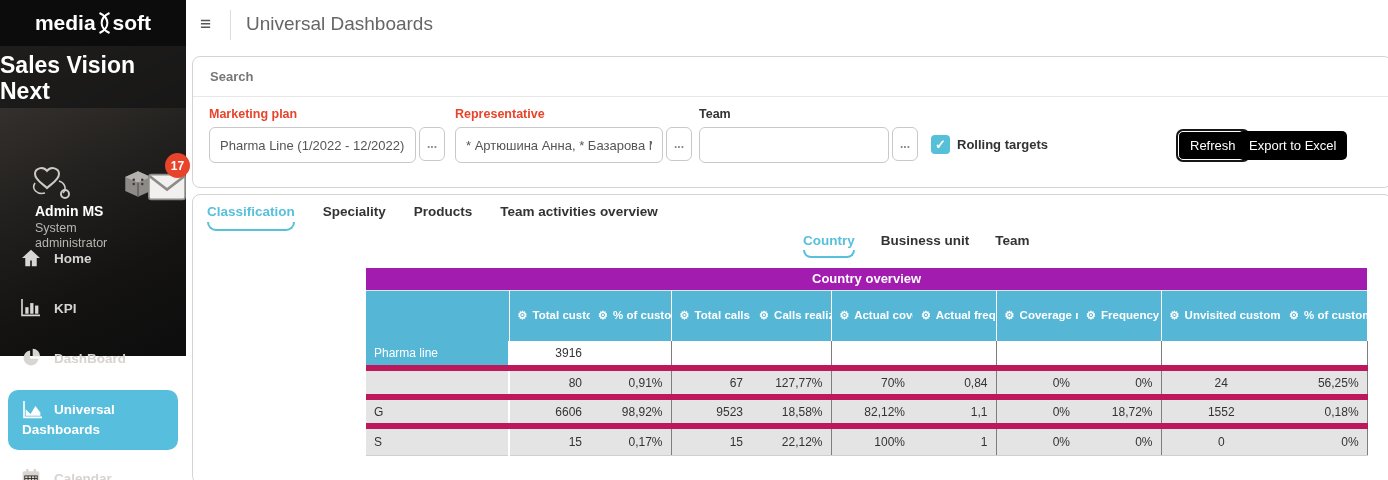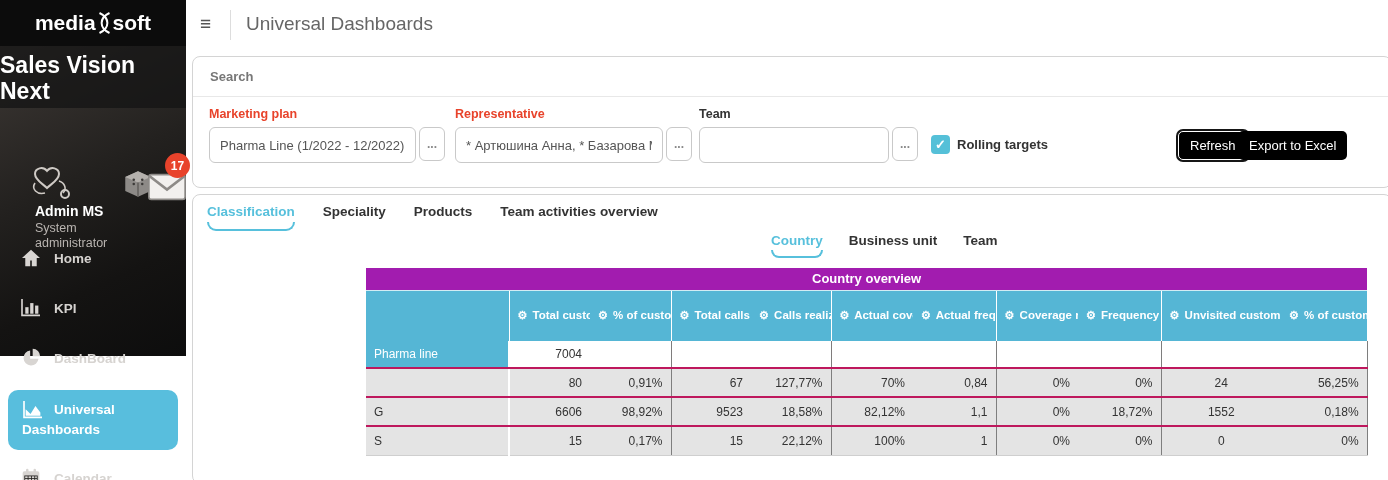--- a/index.html
+++ b/index.html
@@ -66,36 +66,36 @@
   
   #content-panel { position:absolute; left:192px; top:194px; width:1200px; height:290px;
     background:#fff; border:1px solid #d4d4d4; border-radius:8px; }
   #tabs { position:absolute; left:14px; top:9px; display:flex; }
   .tab { margin-right:28px; font-size:13.5px; font-weight:bold; color:#333; cursor:pointer; }
   .tab.active { color:#57c0dc; }
   .tab.active::after { content:""; display:block; height:7px; margin-top:3px;
     border:2px solid #57c0dc; border-top:none; border-radius:0 0 11px 11px; }
   #subtabs { position:absolute; left:578px; top:38px; display:flex; }
   .subtab { margin-right:26px; font-size:13.5px; font-weight:bold; color:#333; cursor:pointer; }
-  .subtab.active { color:#57c0dc; }
+  .subtab.active { color:#57c0dc;margin-left:32px; }
   .subtab.active::after { content:""; display:block; height:6px; margin-top:2px;
     border:2px solid #57c0dc; border-top:none; border-radius:0 0 11px 11px; }
 
   
   #overview-table { position:absolute; left:173px; top:73px; width:1001px;
     border-collapse:collapse; table-layout:fixed; font-size:12px; color:#333; }
   #overview-table td { overflow:hidden; white-space:nowrap; }
   .t-title td { background:#a21caf; color:#fff; font-weight:bold; font-size:13px; text-align:center;
     height:22px; border-bottom:1px solid #d2ecf4; }
   .t-head td { background:#55b6d5; color:#fff; font-weight:bold; font-size:11.5px; height:51px;
     padding:4px 6px 4px 8px; text-align:left; vertical-align:middle; white-space:normal; line-height:15px; }
   .t-head td.group-end { border-right:1px solid rgba(255,255,255,.55); }
   .t-head td.label-col { border-right:1px solid rgba(255,255,255,.75); }
   .gear { font-size:11px; margin-right:2px; cursor:pointer; }
-  .t-row td { background:#e4e4e4; height:29px; text-align:right; padding-right:8px; border-bottom:2px solid #be185d; }
+  .t-row td { background:#e4e4e4; height:29px; text-align:right; padding-right:8px; border-bottom:6px solid #be185d; }
   .t-row.first td { background:#fff; height:27px; }
   .t-row td.label-col { text-align:left; padding-left:8px; border-right:2px solid #fff; }
   .t-row.first td.label-col { background:#55b6d5; color:#fff; }
   .t-row td.group-end, .t-row td.last-col { border-right:1px solid #7e7e7e; }
   .t-row td.center { text-align:center; padding-right:0; }
   .t-row:last-child td { border-bottom:1px solid #cfcfcf; }
 </style>
 </head>
 <body>
 
@@ -281,21 +281,21 @@
             <td class=" group-end"><span class="gear">⚙</span> Calls realized %</td>
             <td class=""><span class="gear">⚙</span> Actual coverage %</td>
             <td class=" group-end"><span class="gear">⚙</span> Actual frequency</td>
             <td class=""><span class="gear">⚙</span> Coverage realized %</td>
             <td class=" group-end"><span class="gear">⚙</span> Frequency realized %</td>
             <td class=""><span class="gear">⚙</span> Unvisited customer</td>
             <td class=""><span class="gear">⚙</span> % of customers with proper frequency</td>
           </tr>
           <tr class="t-row first">
             <td class="label-col">Pharma line</td>
-            <td class="">7004</td>
+            <td class="">3916</td>
             <td class=" group-end"></td>
             <td class=""></td>
             <td class=" group-end"></td>
             <td class=""></td>
             <td class=" group-end"></td>
             <td class=""></td>
             <td class=" group-end"></td>
             <td class=" center"></td>
             <td class=" last-col"></td>
           </tr>

